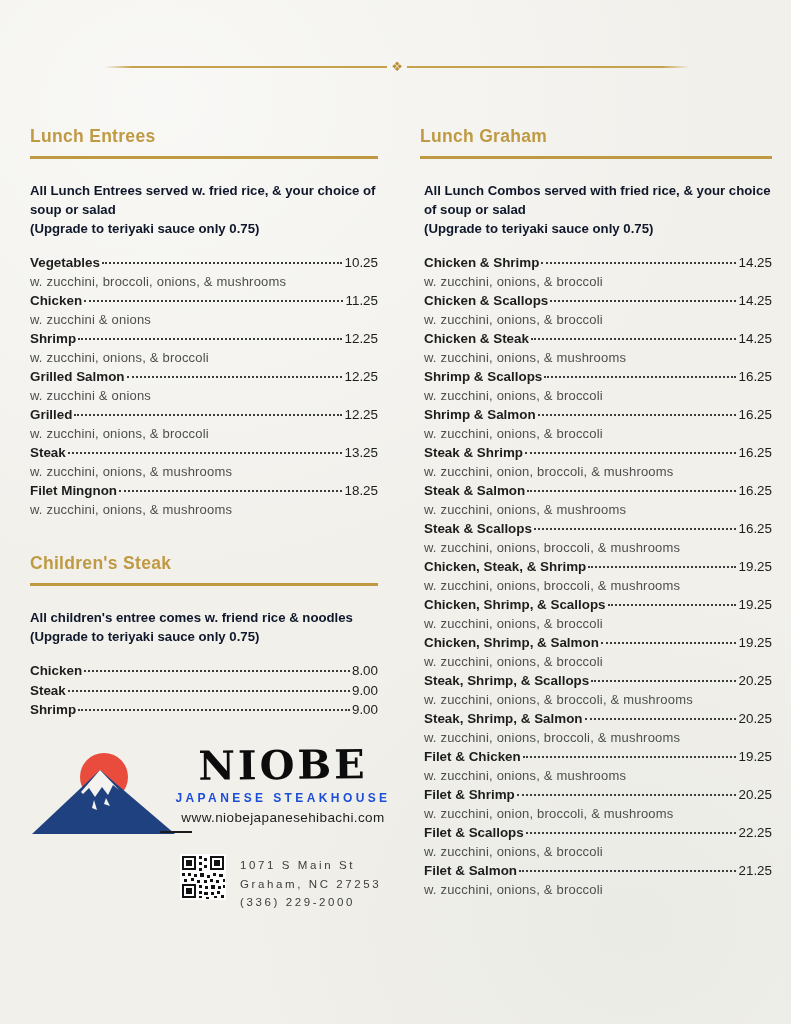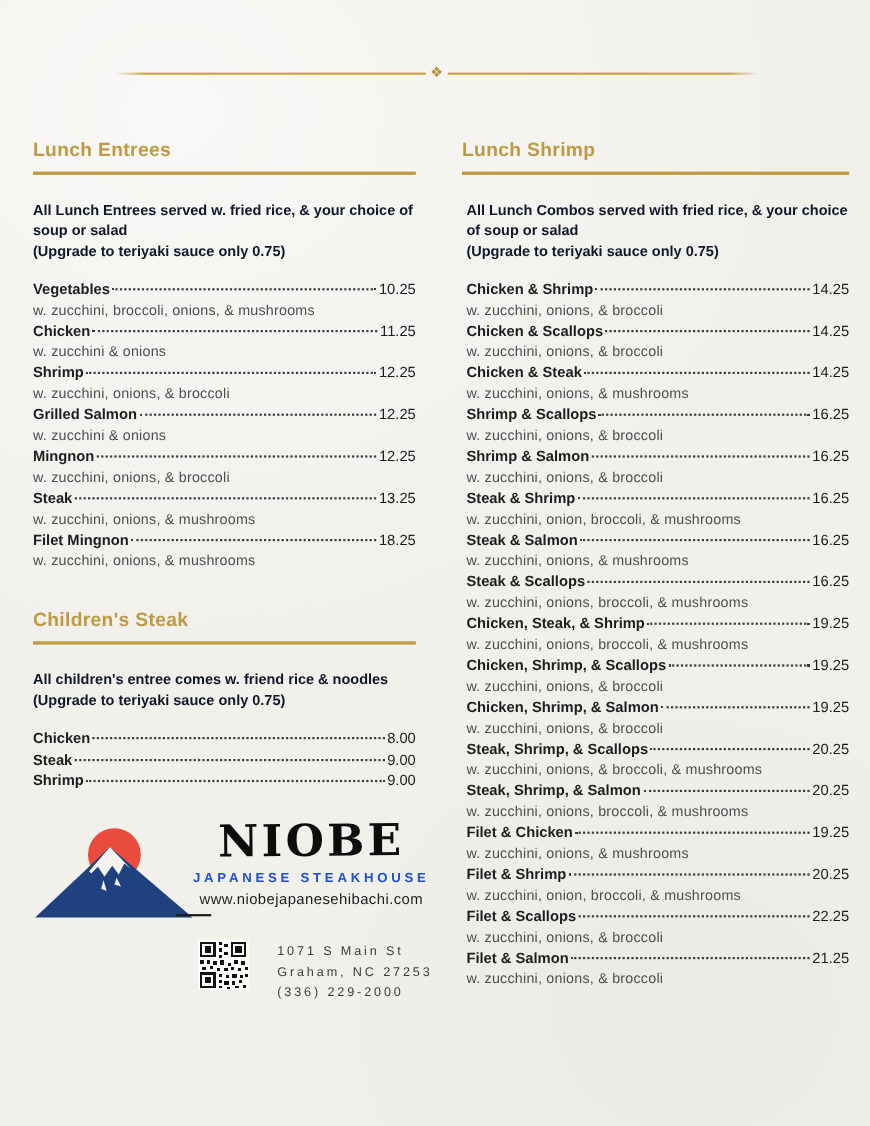--- a/index.html
+++ b/index.html
@@ -42,21 +42,21 @@
   .sec-children{margin-top:34px;}
   .sec-children .items .mrow{line-height:19.5px;}
   
   .footer{position:absolute;left:32px;top:742px;width:382px;height:180px;}
   .fuji{position:absolute;left:0;top:6px;}
   .brand{position:absolute;left:142px;top:0;width:218px;text-align:center;}
   .brand-name{font-family:"DejaVu Serif",serif;font-weight:900;font-size:40px;line-height:1.15;letter-spacing:3px;color:#0c0c0c;transform:rotate(-.5deg);}
   .tagline{font-size:12px;font-weight:700;letter-spacing:3.4px;color:#1d4ed8;margin-top:3px;white-space:nowrap;}
   .site{margin-top:5px;font-size:13.5px;color:#1c1c1c;letter-spacing:.4px;white-space:nowrap;}
   .site-rule{position:absolute;left:128px;top:89px;width:32px;height:2px;background:#1b1b1b;}
-  .contact{position:absolute;left:148px;top:112px;display:flex;align-items:flex-start;gap:26px;}
+  .contact{position:absolute;left:148px;top:112px;display:flex;align-items:flex-start;gap:14px;}
   .addr{font-size:11.5px;letter-spacing:2.6px;color:#3c3c3c;line-height:18.5px;padding-top:2px;}
 </style>
 </head>
 <body>
 
 <div class="divider">
   <span class="dline l"></span>
   <span class="orn">❖</span>
   <span class="dline r"></span>
 </div>
@@ -102,21 +102,21 @@
           <div class="mrow">
             <span class="nm">Grilled Salmon</span>
             <span class="leader"></span>
             <span class="pr">12.25</span>
           </div>
           <div class="desc">w. zucchini &amp; onions</div>
         </div>
 
         <div class="menu-item">
           <div class="mrow">
-            <span class="nm">Mingnon</span>
+            <span class="nm">Grilled</span>
             <span class="leader"></span>
             <span class="pr">12.25</span>
           </div>
           <div class="desc">w. zucchini, onions, &amp; broccoli</div>
         </div>
 
         <div class="menu-item">
           <div class="mrow">
             <span class="nm">Steak</span>
             <span class="leader"></span>
@@ -170,21 +170,21 @@
             <span class="pr">9.00</span>
           </div>
 
         </div>
       </div>
   </section>
 </div>
 
 <div class="col col-right">
   <section>
-    <h2 class="sec-title">Lunch Shrimp</h2>
+    <h2 class="sec-title">Lunch Graham</h2>
     <div class="sec-rule"></div>
     <div class="note">
       <p>All Lunch Combos served with fried rice, &amp; your choice of soup or salad</p>
       <p class="upg">(Upgrade to teriyaki sauce only 0.75)</p>
     </div>
     <div class="items">
 
         <div class="menu-item">
           <div class="mrow">
             <span class="nm">Chicken &amp; Shrimp</span>

